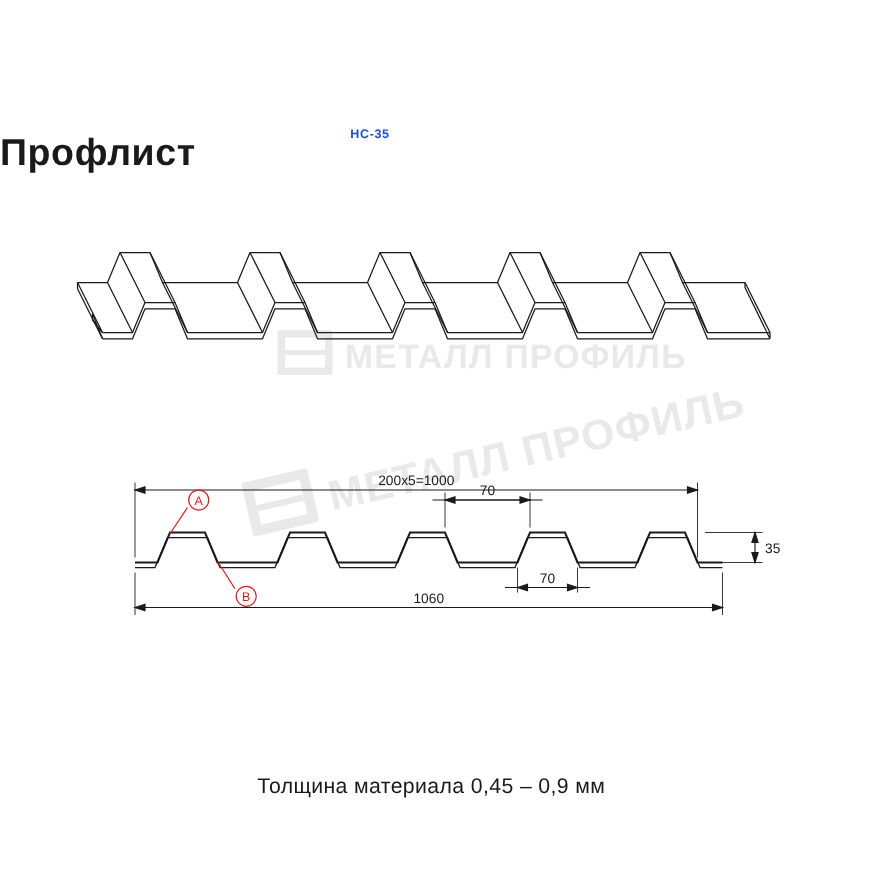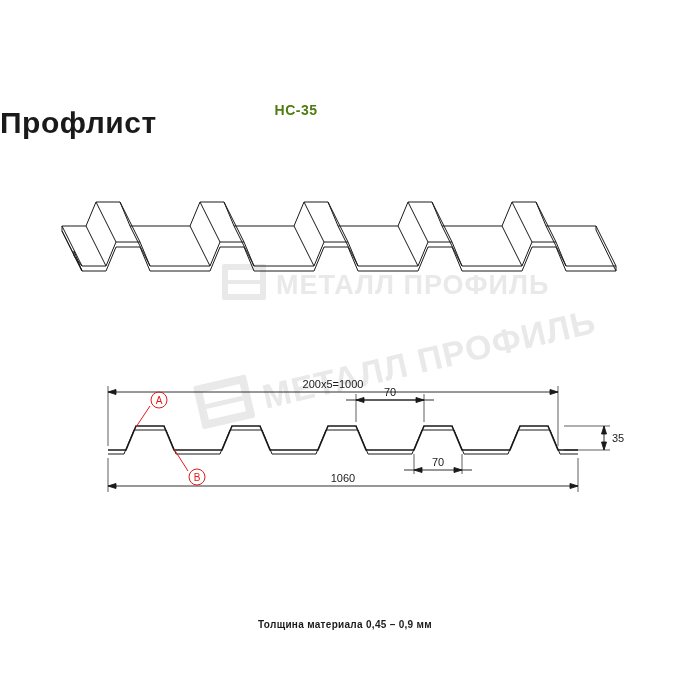--- a/index.html
+++ b/index.html
@@ -29,33 +29,33 @@
     color: #1a1a1a;
     letter-spacing: 0.5px;
     margin-top: 48px;
   }
   .subtitle {
     position: absolute;
     top: 102px;
     left: 0;
     width: 592px;
     text-align: center;
-    font-size: 14px;
+    font-size: 10px;
     font-weight: bold;
-    color: #4d7c0f;
+    color: #1d4ed8;
     letter-spacing: 0.5px;
   }
   .footer-note {
     position: absolute;
     top: 619px;
     left: 0;
     width: 690px;
     text-align: center;
-    font-size: 10px;
-    font-weight: bold;
+    font-size: 17px;
+    font-weight: normal;
     color: #1a1a1a;
     letter-spacing: 0.3px;
   }
   .iso-wrap {
     position: absolute;
     left: 60px;
     top: 170px;
     width: 580px;
     height: 150px;
   }

